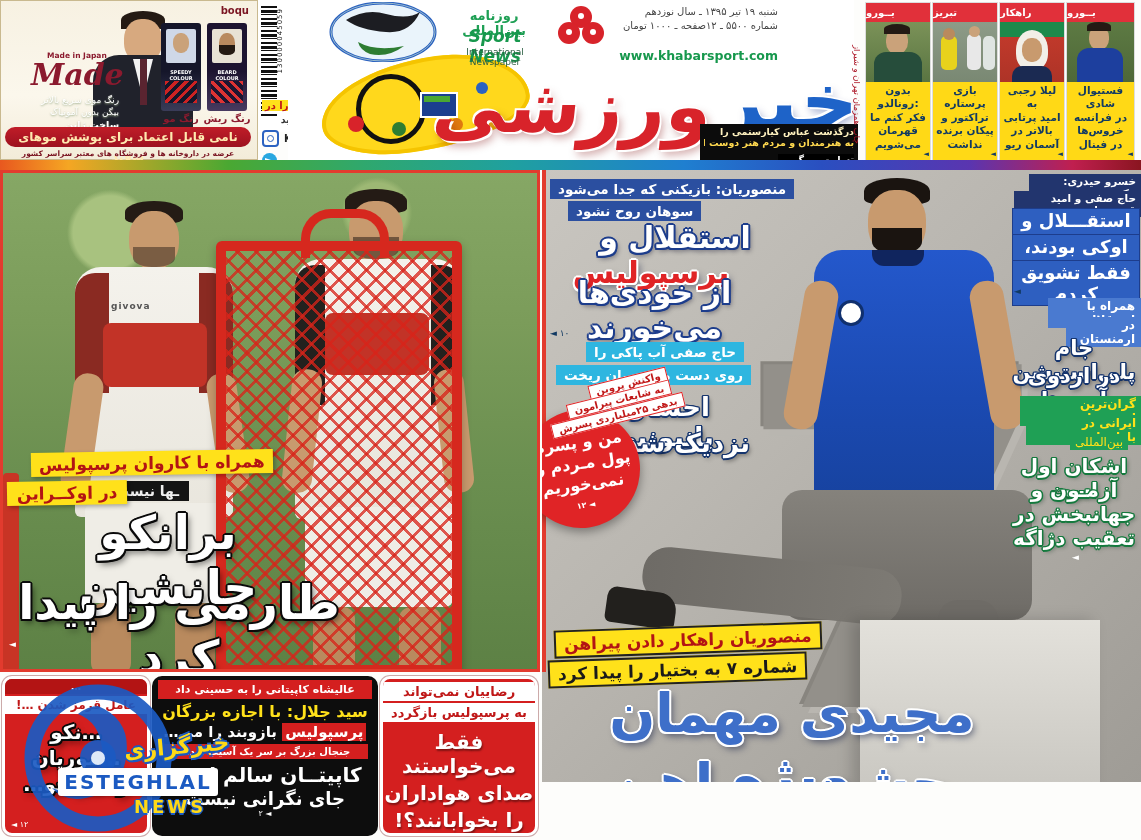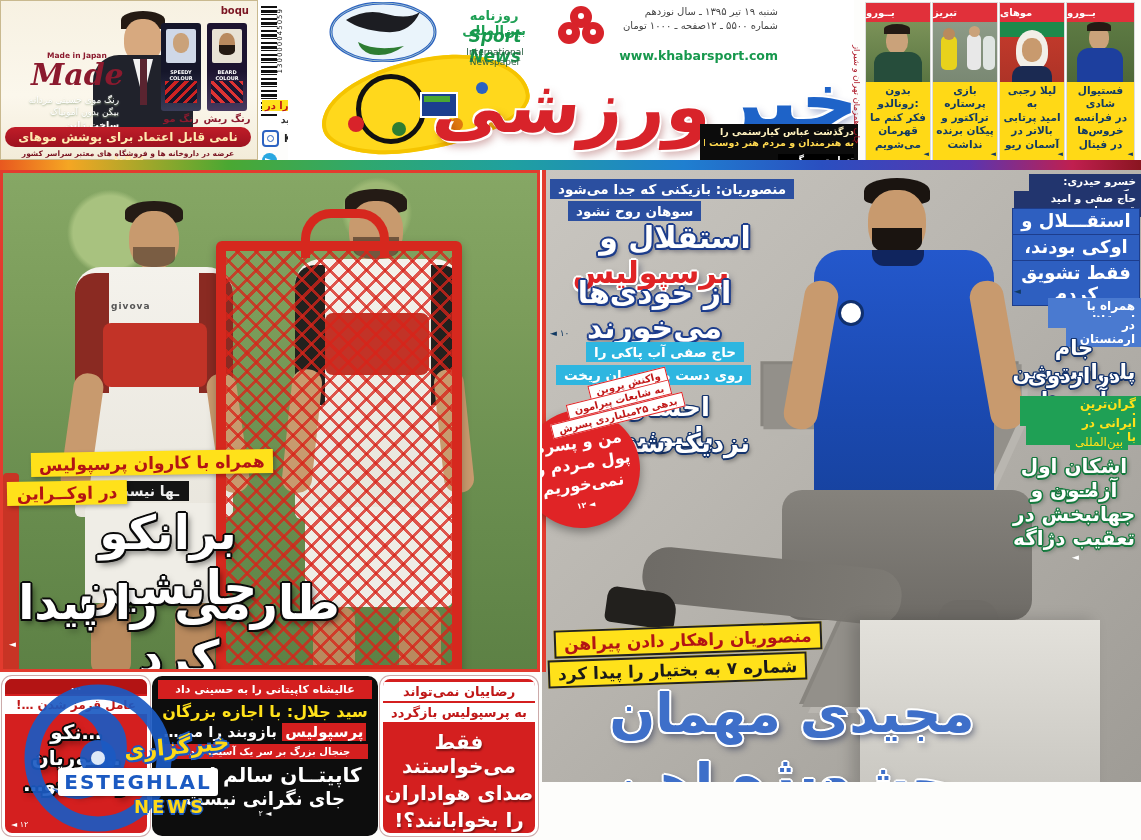--- a/index.html
+++ b/index.html
@@ -44,21 +44,21 @@
   <div class="abs" style="left:0;top:0;width:258px;height:160px;background:linear-gradient(180deg,#f7f1e2,#fbf7ec 60%,#f3ecd9);border:1px solid #c9b98f;box-sizing:border-box;">
     <div class="abs" style="left:92px;top:10px;width:110px;height:120px;">
       <div class="abs" style="left:28px;top:0;width:44px;height:18px;background:#241a14;border-radius:50% 50% 0 0;"></div>
       <div class="abs" style="left:31px;top:8px;width:38px;height:44px;background:#d7a97f;border-radius:45%;"></div>
       <div class="abs" style="left:0;top:44px;width:100px;height:76px;background:#20222b;border-radius:26px 26px 0 0;"></div>
       <div class="abs" style="left:40px;top:48px;width:20px;height:40px;background:#f2f2f2;clip-path:polygon(0 0,100% 0,50% 100%);"></div>
       <div class="abs" style="left:47px;top:48px;width:7px;height:46px;background:#5a2430;"></div>
     </div>
     <div class="abs" style="left:46px;top:50px;font-size:7.5px;color:#8b1a2e;font-weight:bold;">Made in Japan</div>
     <div class="abs" style="left:30px;top:56px;font-size:30px;color:#8b1a2e;font-family:'DejaVu Serif',serif;font-style:italic;font-weight:bold;">Made</div>
-    <div class="abs fa rgt" style="left:18px;top:94px;width:100px;font-size:9px;color:#fff;text-shadow:0 1px 2px #9a8;">رنگ موی حسینی مردانه</div>
+    <div class="abs fa rgt" style="left:18px;top:94px;width:100px;font-size:9px;color:#fff;text-shadow:0 1px 2px #9a8;">رنگ موی سریع بالاتر</div>
     <div class="abs fa rgt" style="left:18px;top:106px;width:100px;font-size:9px;color:#fff;text-shadow:0 1px 2px #9a8;">بیگن بدون آمونیاک</div>
     <div class="abs fa rgt b" style="left:18px;top:118px;width:100px;font-size:9.5px;color:#fff;text-shadow:0 1px 2px #987;">ساخت ژاپن</div>
     <div class="abs" style="right:8px;top:4px;font-size:10px;color:#7a1422;font-weight:bold;">boqu</div>
 
     <div class="abs" style="left:160px;top:22px;width:40px;height:88px;background:linear-gradient(180deg,#15162a 55%,#3a3c58);border-radius:3px;">
       <div class="abs" style="left:5px;top:6px;width:30px;height:34px;background:#cfd8e8;border-radius:2px;"></div>
       <div class="abs" style="left:12px;top:10px;width:16px;height:20px;background:#caa27a;border-radius:45%;"></div>
       <div class="abs ctr" style="left:0;top:46px;width:40px;font-size:5px;color:#fff;font-weight:bold;">SPEEDY COLOUR</div>
       <div class="abs" style="left:4px;top:58px;width:32px;height:22px;background:repeating-linear-gradient(135deg,#c22 0 3px,#15162a 3px 7px);"></div>
     </div>
@@ -185,21 +185,21 @@
     <div class="cap">
       <div>بازی پرستاره</div>
         <div>تراکتور و</div>
       <div>پیکان برنده</div>
         <div>نداشت</div>
       <div class="rgt" style="color:#123a63;font-size:7px;line-height:7px;">◄</div>
     </div>
   </div>
 
   <div class="abs card" style="left:999px;top:2px;width:64px;height:158px;background:#fff;">
-    <div class="tab">موهای</div>
+    <div class="tab">راهکار</div>
       <div class="notch"></div>
     <div class="abs" style="left:0;top:19px;width:64px;height:70px;background:linear-gradient(180deg,#1c8a4b 0%,#1c8a4b 22%,#c0392b 22%,#a93226 100%);">
       <div class="abs" style="left:16px;top:8px;width:32px;height:40px;background:#f2efe8;border-radius:50% 50% 40% 40%;"></div>
       <div class="abs" style="left:22px;top:16px;width:20px;height:24px;background:#c89a6e;border-radius:45%;"></div>
       <div class="abs" style="left:12px;top:44px;width:40px;height:26px;background:#1b2a52;border-radius:10px 10px 0 0;"></div>
     </div>
     <div class="cap">
       <div>لیلا رجبی به</div>
         <div>امید پرتابی</div>
       <div>بالاتر در</div>

